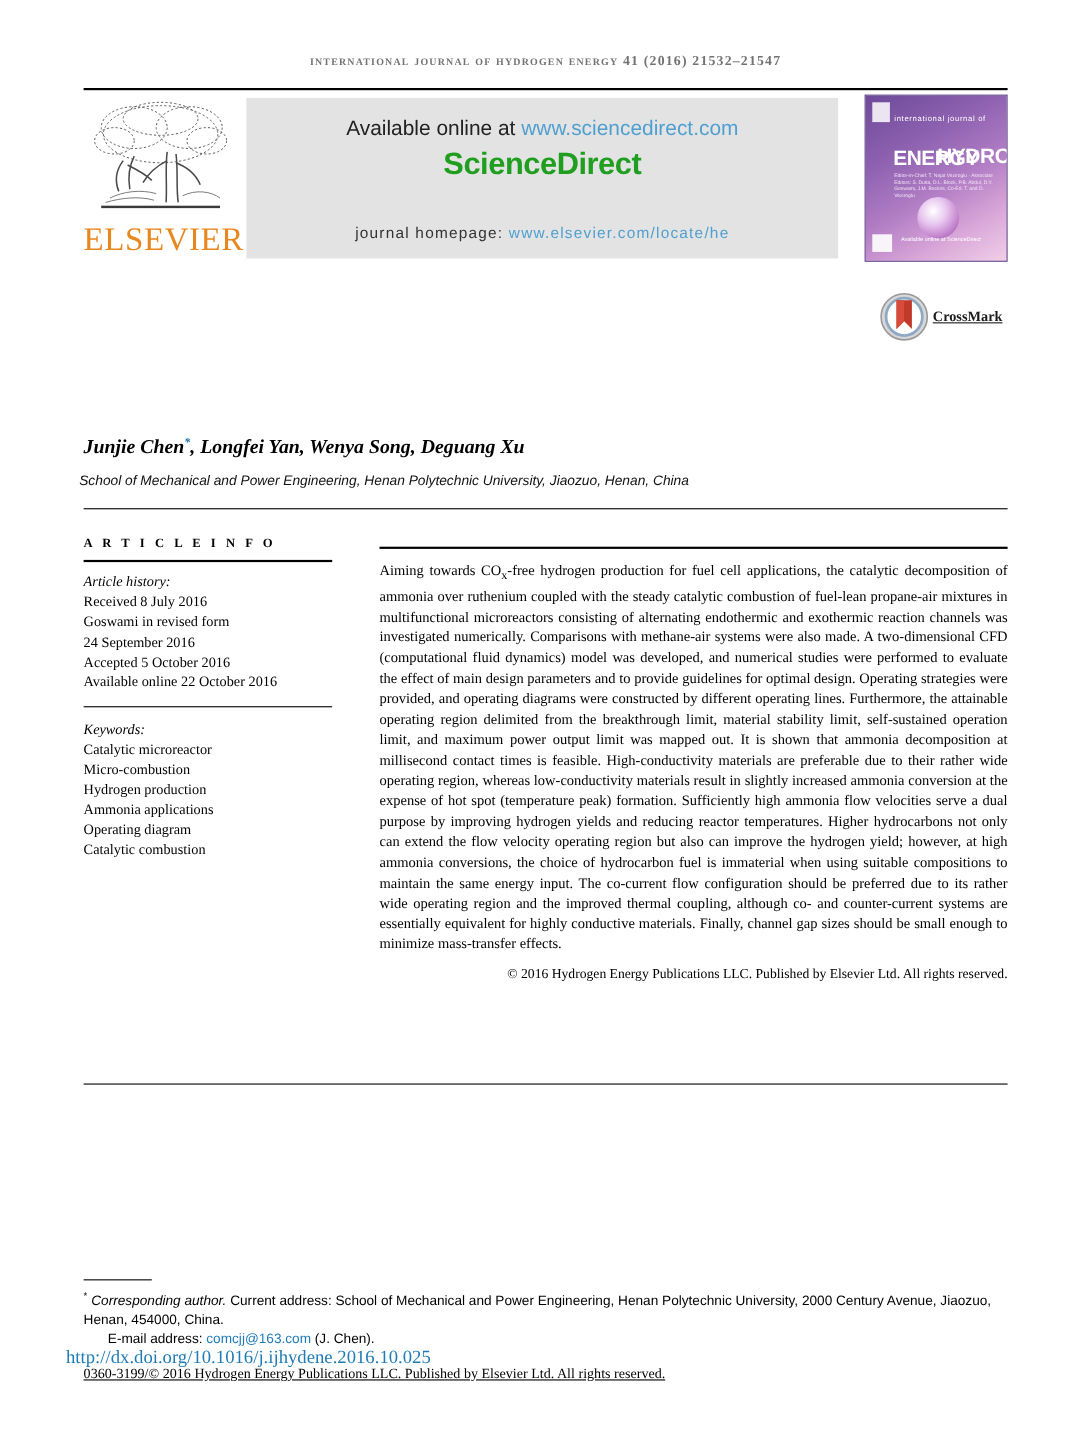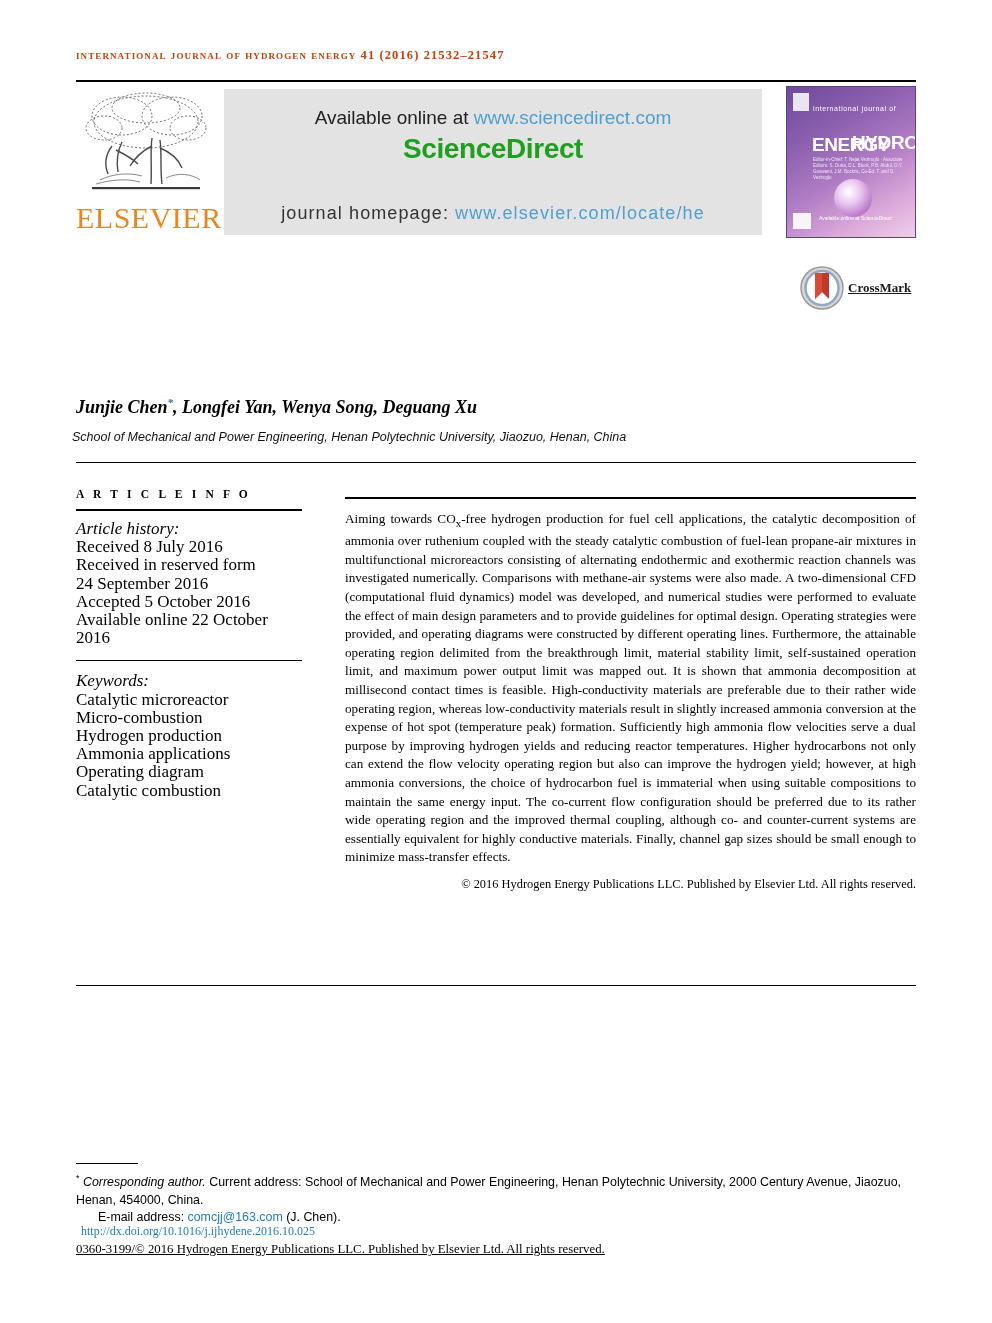--- a/index.html
+++ b/index.html
@@ -23,22 +23,22 @@
     width: 992px;
     height: 1323px;
   }
 
   
   .running-head {
     position: absolute;
     left: 76px;
     top: 48px;
     width: 840px;
-    text-align: left;
-    color: #c2410c;
+    text-align: center;
+    color: #737373;
     font-family: "Liberation Serif", serif;
     font-size: 12.5px;
     font-weight: bold;
     letter-spacing: 1.1px;
     font-variant: small-caps;
     text-transform: lowercase;
   }
 
   .rule-top {
     position: absolute;
@@ -118,21 +118,21 @@
     color: #1f9e1f;
     letter-spacing: -0.4px;
   }
   .sd-homepage {
     position: absolute;
     left: 0;
     top: 114px;
     width: 538px;
     text-align: center;
     font-family: "Liberation Sans", sans-serif;
-    font-size: 18px;
+    font-size: 14px;
     color: #333333;
     letter-spacing: 1.1px;
   }
   .sd-homepage a {
     color: #4f9fd0;
     text-decoration: none;
   }
 
   .cover {
     position: absolute;
@@ -300,21 +300,21 @@
   }
   .info-rule {
     width: 226px;
     height: 2px;
     background: #000000;
     margin-top: 9px;
     margin-bottom: 9px;
   }
   .info-body {
     font-family: "Liberation Serif", serif;
-    font-size: 17px;
+    font-size: 13px;
     line-height: 18.2px;
     color: #000000;
   }
   .info-body .lead {
     font-style: italic;
   }
   .kw-rule {
     width: 226px;
     height: 1px;
     background: #000000;
@@ -380,24 +380,24 @@
     color: #000000;
   }
   .footnotes .fn-star {
     font-size: 9px;
     vertical-align: super;
   }
   .footnotes .ital { font-style: italic; }
   .link-blue { color: #1f7bb6; text-decoration: none; }
   .doi-line {
     position: absolute;
-    left: 81px;
+    left: 60px;
     top: 1224px;
     font-family: "Liberation Serif", serif;
-    font-size: 12px;
+    font-size: 17px;
     color: #1f7bb6;
   }
   .issn-line {
     position: absolute;
     left: 76px;
     top: 1242px;
     font-family: "Liberation Serif", serif;
     font-size: 12.8px;
     color: #000000;
     text-decoration: underline;
@@ -486,21 +486,21 @@
   <div class="affiliation">School of Mechanical and Power Engineering, Henan Polytechnic University, Jiaozuo, Henan, China</div>
 
   <div class="rule-mid"></div>
 
   <div class="info-col">
     <div class="section-head">A R T I C L E   I N F O</div>
     <div class="info-rule"></div>
     <div class="info-body">
       <div class="lead">Article history:</div>
       <div>Received 8 July 2016</div>
-      <div>Received in reserved form</div>
+      <div>Goswami in revised form</div>
       <div>24 September 2016</div>
       <div>Accepted 5 October 2016</div>
       <div>Available online 22 October 2016</div>
     </div>
     <div class="kw-rule"></div>
     <div class="info-body">
       <div class="lead">Keywords:</div>
       <div>Catalytic microreactor</div>
       <div>Micro-combustion</div>
       <div>Hydrogen production</div>

